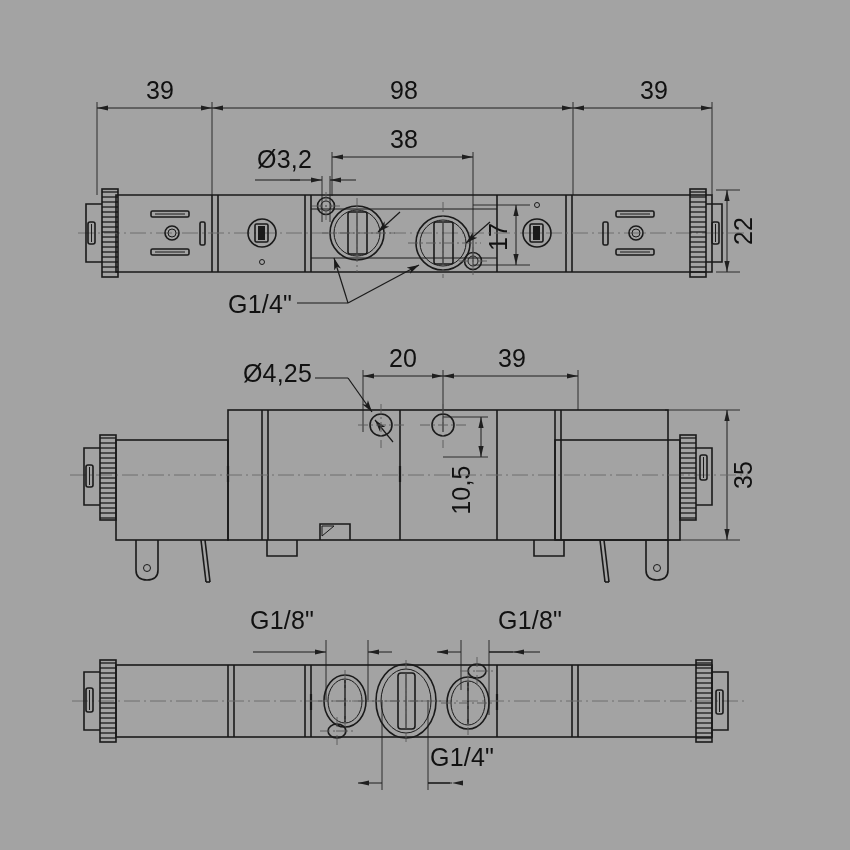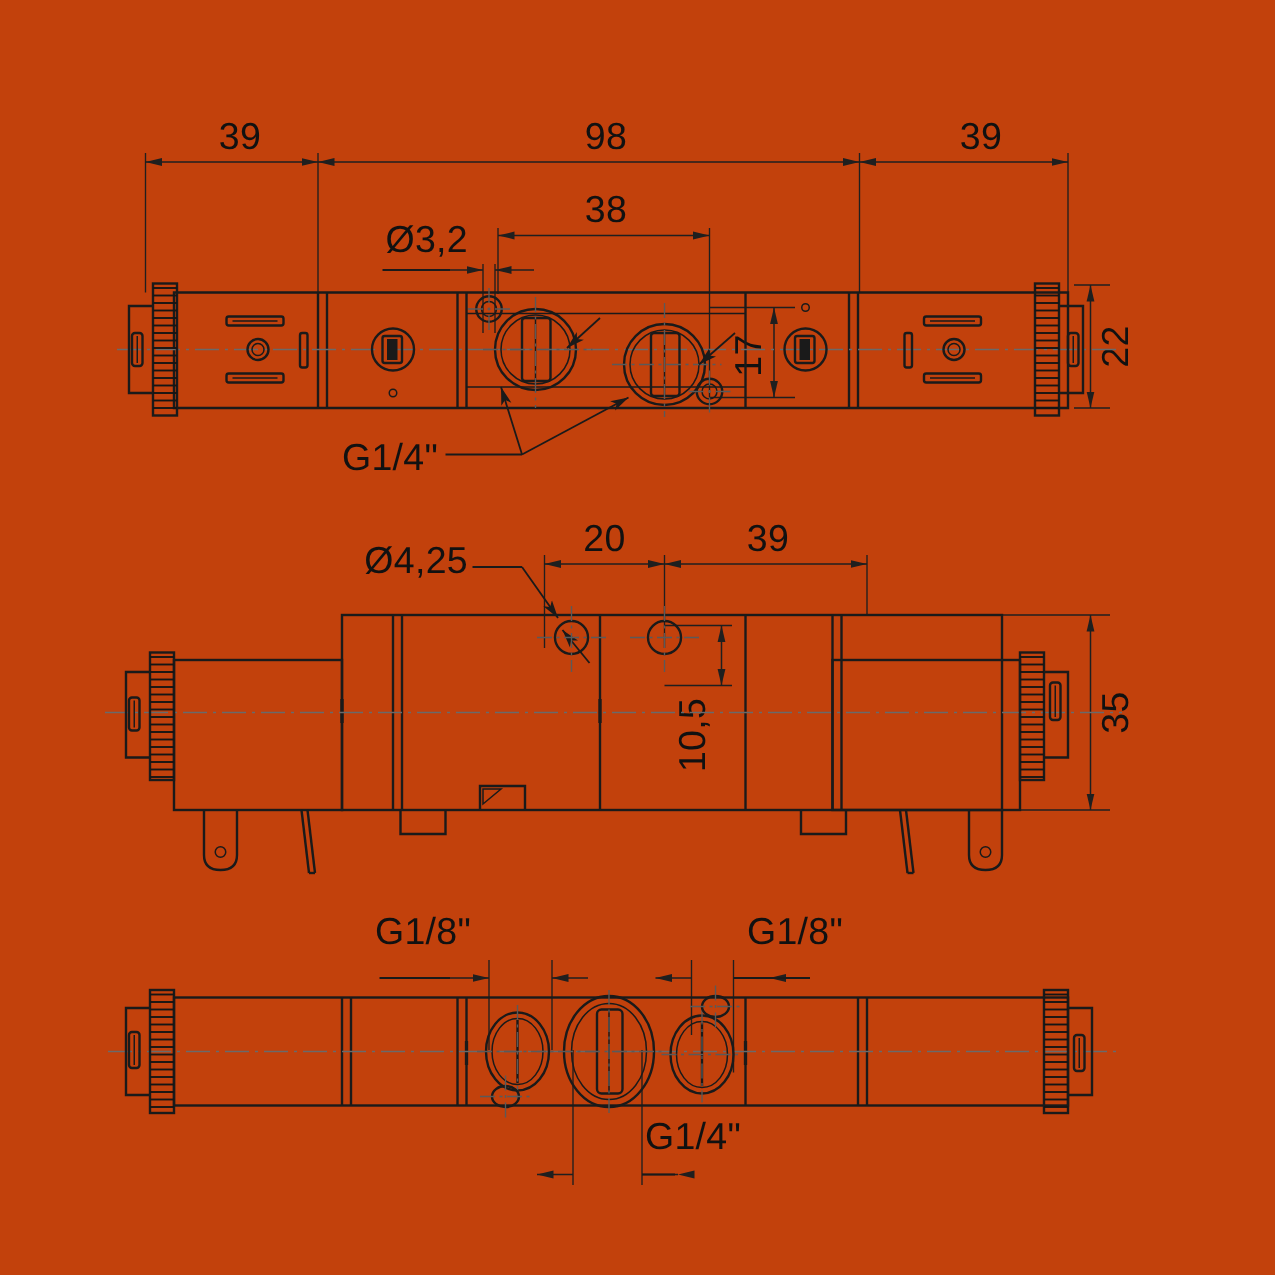--- a/index.html
+++ b/index.html
@@ -10,21 +10,21 @@
   body {
     width: 850px;
     height: 850px;
     font-family: "Liberation Sans", sans-serif;
     overflow: hidden;
   }
   #drawing-root {
     position: relative;
     width: 850px;
     height: 850px;
-    background: #c2410c;
+    background: #a3a3a3;
   }
   svg#cad {
     display: block;
     width: 850px;
     height: 850px;
   }
   .solid    { fill: none; stroke: #1a1a1a; stroke-width: 1.6; }
   .solid-th { fill: none; stroke: #1a1a1a; stroke-width: 2.2; }
   .thin     { fill: none; stroke: #1a1a1a; stroke-width: 1.0; }
   .ext      { fill: none; stroke: #1f1f1f; stroke-width: 0.9; }

